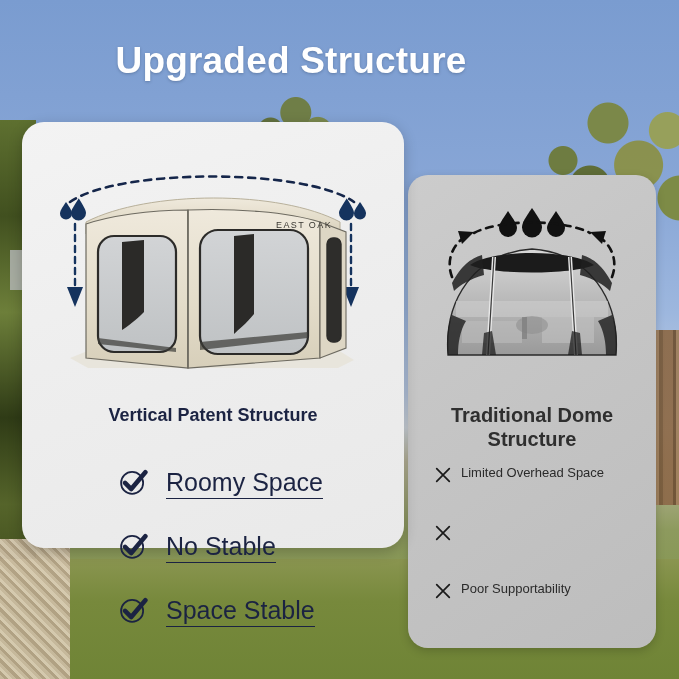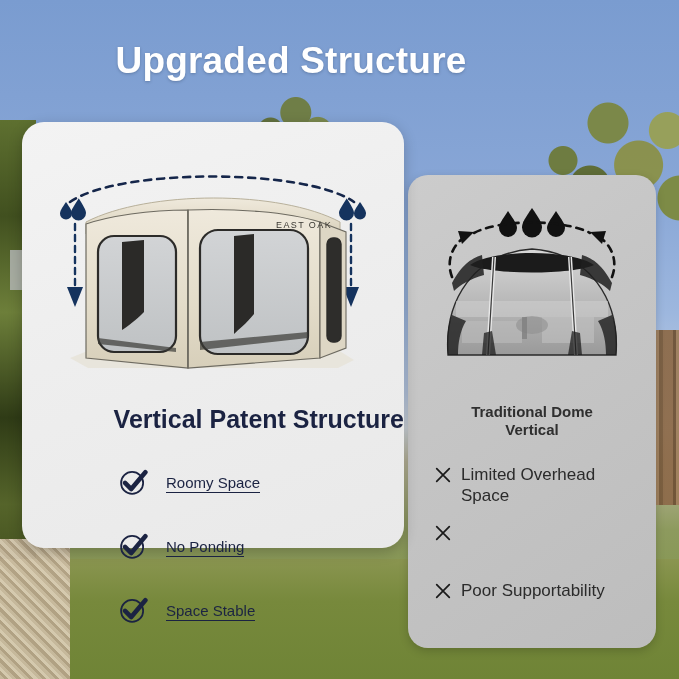--- a/index.html
+++ b/index.html
@@ -125,76 +125,76 @@
   
   .illus-left {
     position: absolute;
     left: 26px; top: 40px;
     width: 330px; height: 230px;
   }
   .heading-left {
     position: absolute;
     left: 0; top: 283px;
     width: 382px;
-    text-align: right;
+    text-align: center;
     color: #1b2342;
-    font-size: 25px;
+    font-size: 18px;
     font-weight: bold;
   }
   .pros {
     position: absolute;
     left: 0; top: 330px;
     width: 382px;
   }
   .pro-row {
     display: flex;
     align-items: center;
     justify-content: flex-start;
     padding-left: 96px;
     height: 64px;
   }
   .pro-label {
     color: #1b2342;
-    font-size: 15px;
+    font-size: 25px;
     margin-left: 18px;
     border-bottom: 1.6px solid #1b2342;
     padding-bottom: 1px;
     line-height: 1.1;
   }
 
   
   .illus-right {
     position: absolute;
     left: 14px; top: 30px;
     width: 220px; height: 175px;
   }
   .heading-right {
     position: absolute;
     left: 6px; top: 228px;
     width: 236px;
     text-align: center;
     color: #2f2f2f;
-    font-size: 15px;
+    font-size: 20px;
     font-weight: bold;
     line-height: 1.22;
   }
   .cons {
     position: absolute;
     left: 0; top: 290px;
     width: 248px;
   }
   .con-row {
     display: flex;
     align-items: flex-start;
     padding-left: 26px;
     min-height: 58px;
   }
   .con-label {
     color: #2b2b2b;
-    font-size: 17px;
+    font-size: 13px;
     margin-left: 9px;
     line-height: 1.22;
     max-width: 180px;
   }
   .xmark { flex: 0 0 auto; margin-top: 1px; }
   .checkicon { flex: 0 0 auto; }
 </style>
 </head>
 <body>
 
@@ -261,21 +261,21 @@
           <path d="M26 150 C24 132 26 120 30 110 L44 116 C38 126 36 138 36 150 Z" fill="#1e1e1e" opacity=".8"></path>
           <path d="M194 150 C196 132 194 120 190 110 L176 116 C182 126 184 138 184 150 Z" fill="#1e1e1e" opacity=".8"></path>
           <path d="M60 150 L74 150 L70 126 L62 128 Z" fill="#1e1e1e" opacity=".75"></path>
           <path d="M146 150 L160 150 L158 128 L150 126 Z" fill="#1e1e1e" opacity=".75"></path>
         </g>
       </svg>
     </div>
 
     <div class="heading-right">
       <div>Traditional Dome</div>
-      <div>Vertical</div>
+      <div>Structure</div>
     </div>
 
     <div class="cons">
       <div class="con-row">
         <span class="xmark">
           <svg viewBox="0 0 20 20" width="18" height="18">
               <path d="M3 3 L17 17 M17 3 L3 17" stroke="#1a1a1a" stroke-width="1.9" fill="none" stroke-linecap="round"></path>
             </svg>
         </span>
         <span class="con-label">Limited Overhead Space</span>
@@ -377,21 +377,21 @@
         </span>
         <span class="pro-label">Roomy Space</span>
       </div>
       <div class="pro-row">
         <span class="checkicon">
           <svg viewBox="0 0 34 34" width="30" height="30">
             <circle cx="16" cy="18" r="12.5" fill="none" stroke="#1b2342" stroke-width="2"></circle>
             <path d="M8 18 L15 25 L31 6" fill="none" stroke="#1b2342" stroke-width="5.2" stroke-linecap="round" stroke-linejoin="round"></path>
           </svg>
         </span>
-        <span class="pro-label">No Ponding</span>
+        <span class="pro-label">No Stable</span>
       </div>
       <div class="pro-row">
         <span class="checkicon">
           <svg viewBox="0 0 34 34" width="30" height="30">
             <circle cx="16" cy="18" r="12.5" fill="none" stroke="#1b2342" stroke-width="2"></circle>
             <path d="M8 18 L15 25 L31 6" fill="none" stroke="#1b2342" stroke-width="5.2" stroke-linecap="round" stroke-linejoin="round"></path>
           </svg>
         </span>
         <span class="pro-label">Space Stable</span>
       </div>

